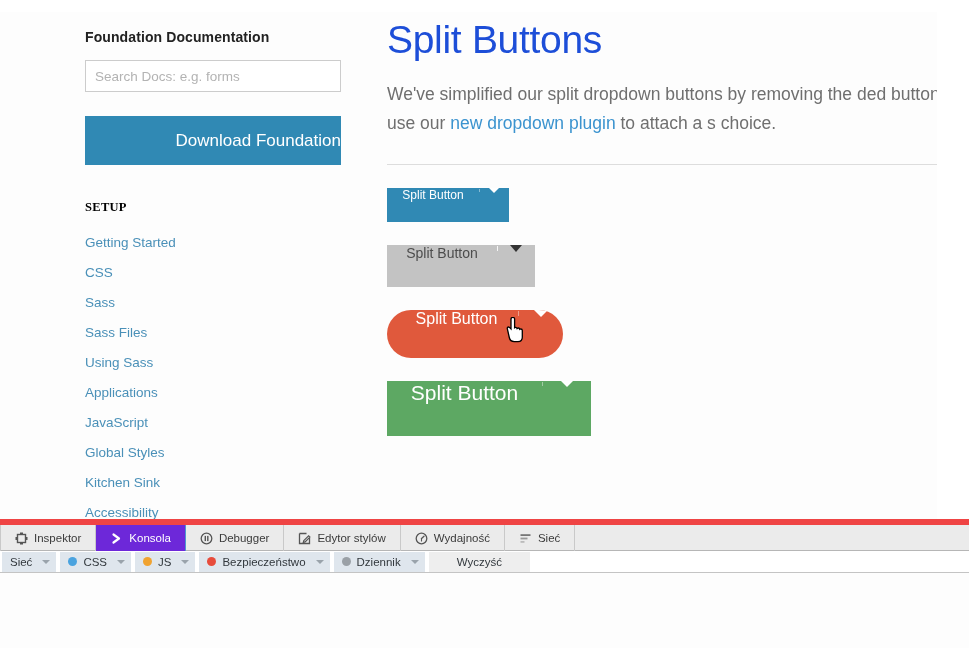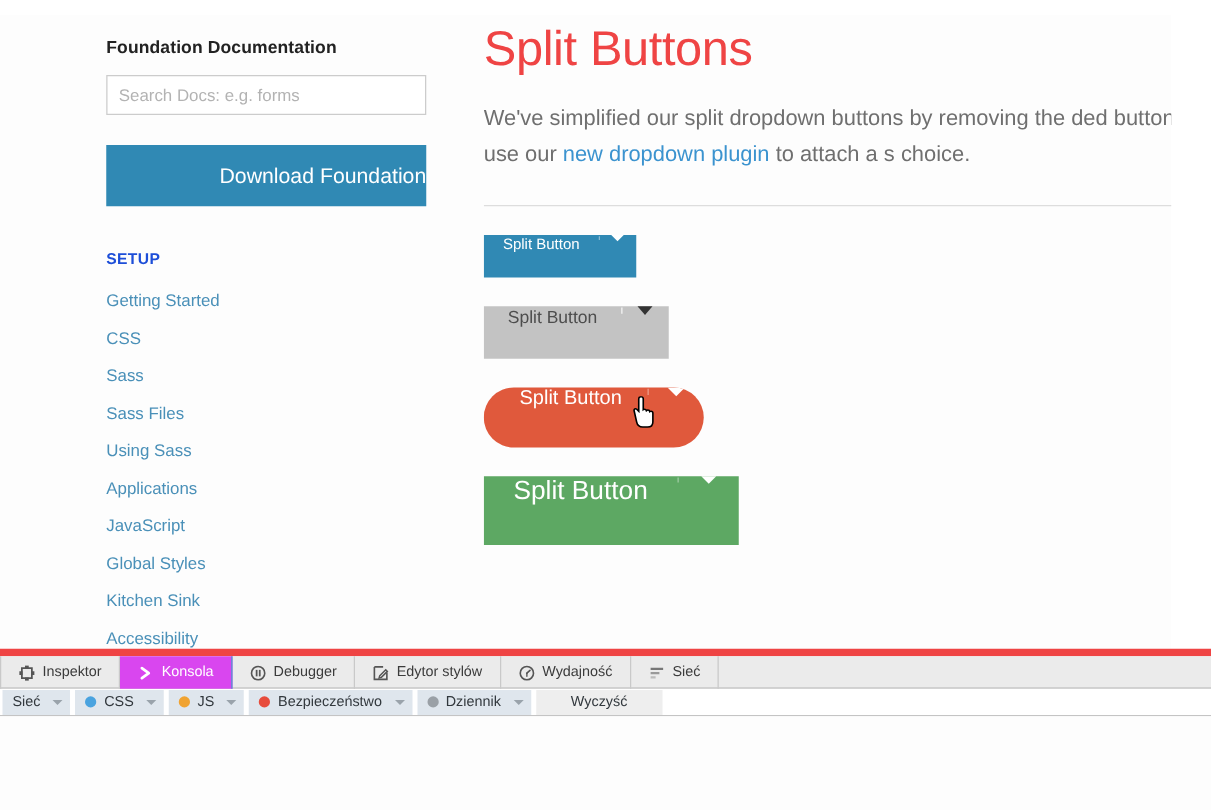--- a/index.html
+++ b/index.html
@@ -71,22 +71,23 @@
     text-align: right;
     cursor: pointer;
     border-radius: 0;
     padding: 0;
   }
 
   .setup-label {
     margin-top: 35px;
     font-size: 12.5px;
     font-weight: bold;
-    color: #1d4ed8;
+    color: #000000;
     letter-spacing: 0.3px;
+    font-family: Liberation Serif, serif;
   }
 
   .nav-list { list-style: none; margin-top: 12px; }
   .nav-item { height: 30px; line-height: 30px; }
   .nav-link {
     font-size: 13.5px;
     color: #4a90b8;
     text-decoration: none;
     cursor: pointer;
   }
@@ -96,21 +97,21 @@
     position: absolute;
     left: 387px;
     top: 0;
     width: 582px;
     overflow: hidden;
   }
 
   .page-title {
     font-size: 39px;
     font-weight: normal;
-    color: #ef4444;
+    color: #1d4ed8;
     line-height: 46px;
     padding-top: 5px;
     letter-spacing: -0.3px;
     white-space: nowrap;
   }
 
   .intro {
     margin-top: 17px;
     font-size: 17.5px;
     line-height: 29px;
@@ -240,21 +241,21 @@
     padding: 0 14px;
     height: 26px;
     border-right: 1px solid #c9c9c9;
     cursor: pointer;
     white-space: nowrap;
     color: #3b3b3b;
     font-size: 11.5px;
   }
   .dt-tab:first-child { border-left: 1px solid #c9c9c9; }
   .dt-tab.active {
-    background: #d946ef;
+    background: #6d28d9;
     color: #ffffff;
     border-right-color: #4f96cf;
   }
   .dt-tab .ti { display: flex; align-items: center; }
 
   .dt-filterbar {
     display: flex;
     align-items: center;
     height: 22px;
     background: #ffffff;

